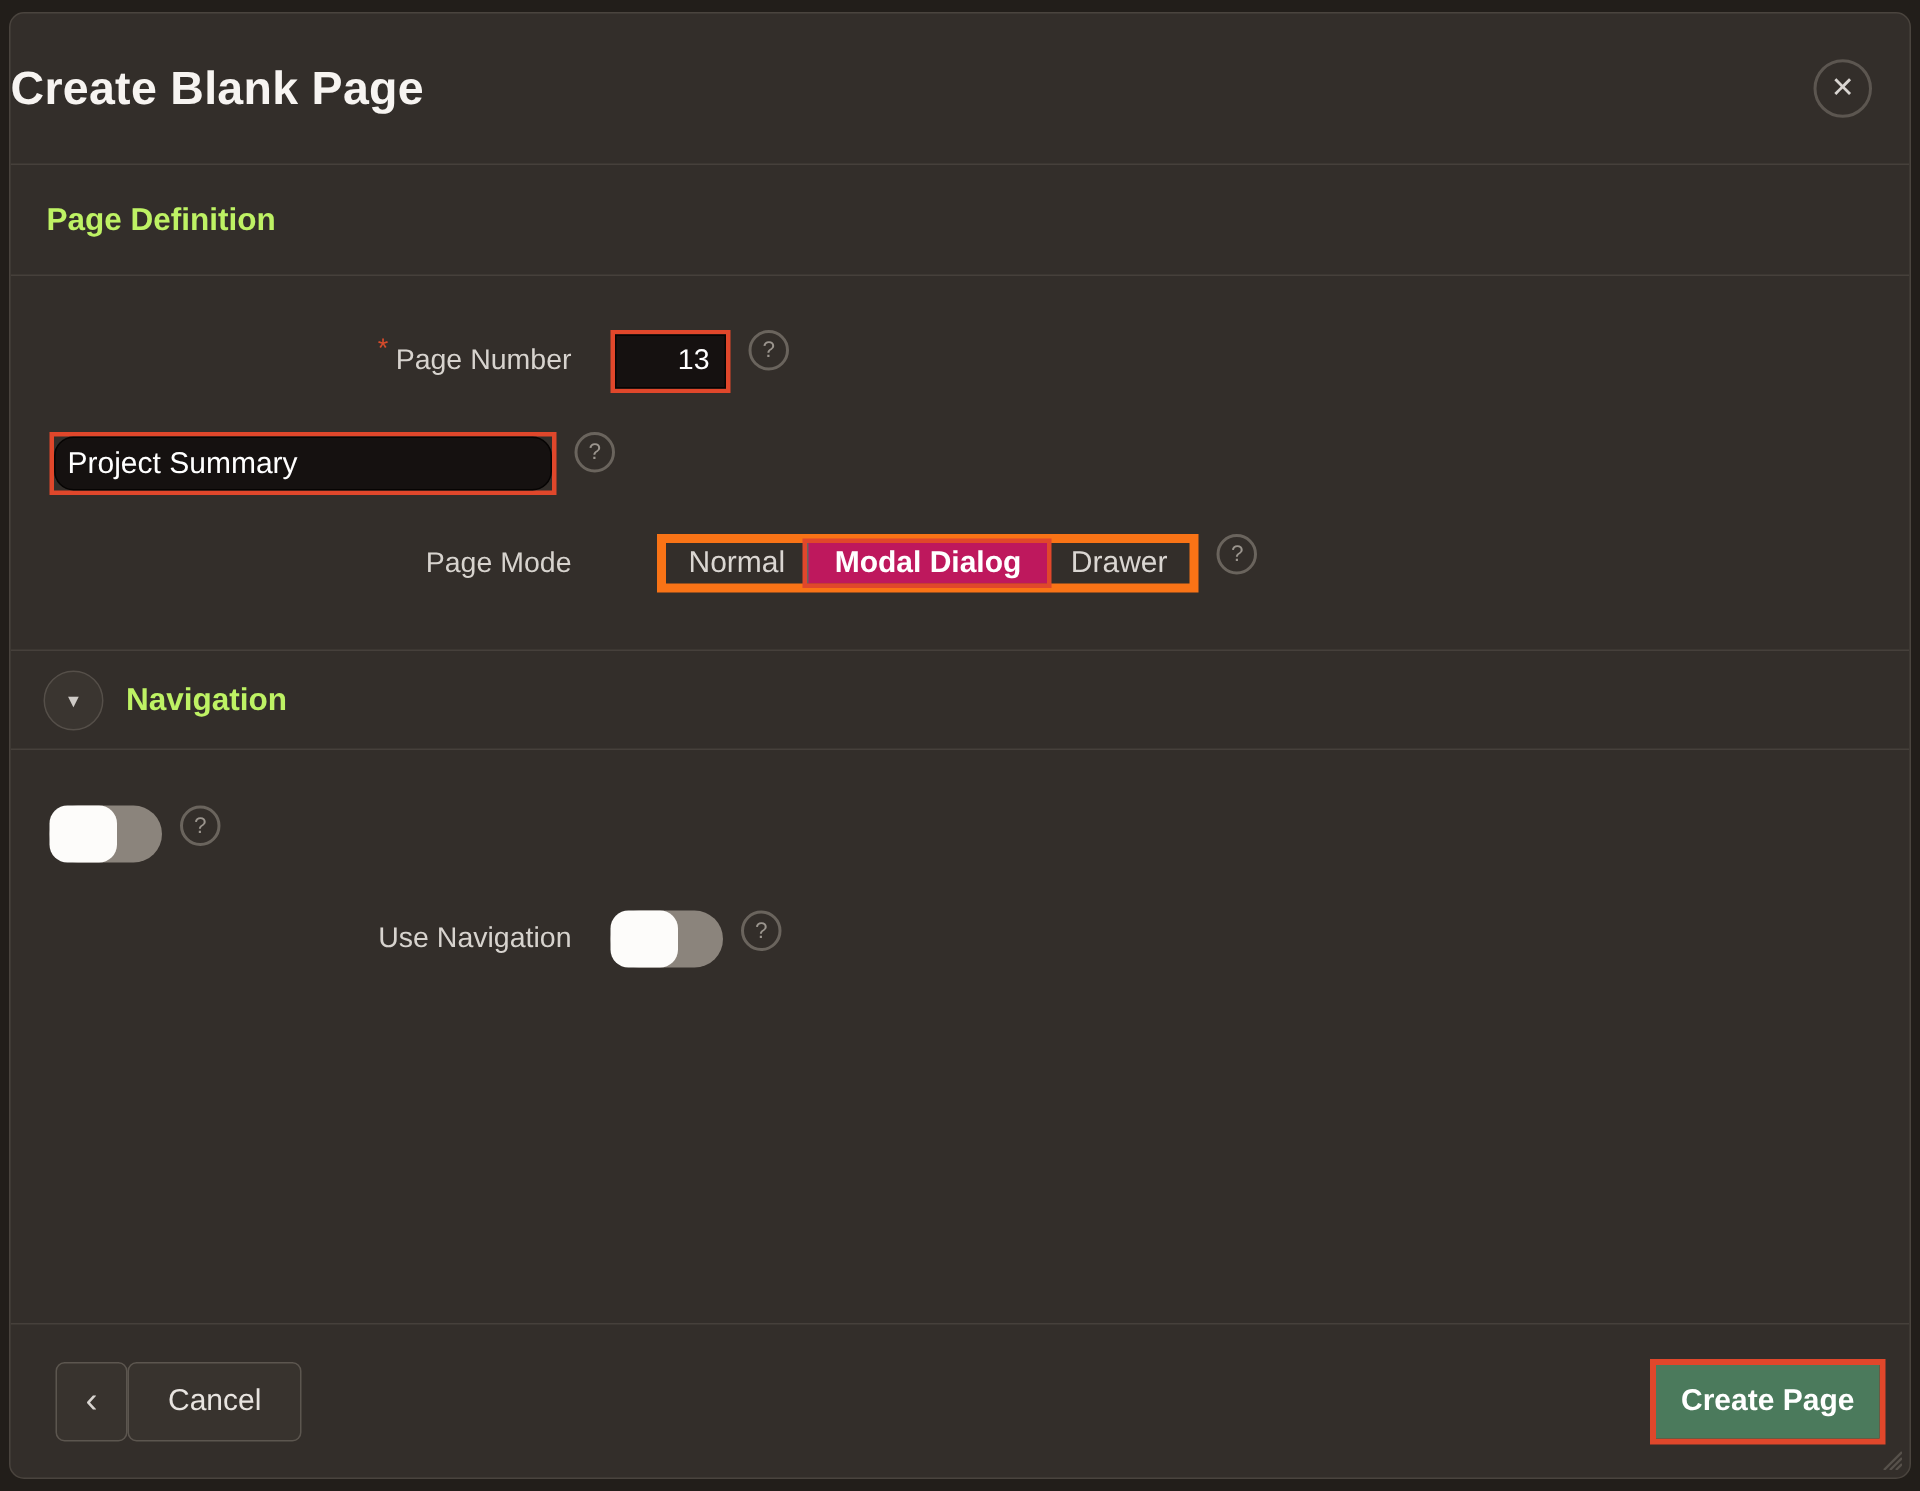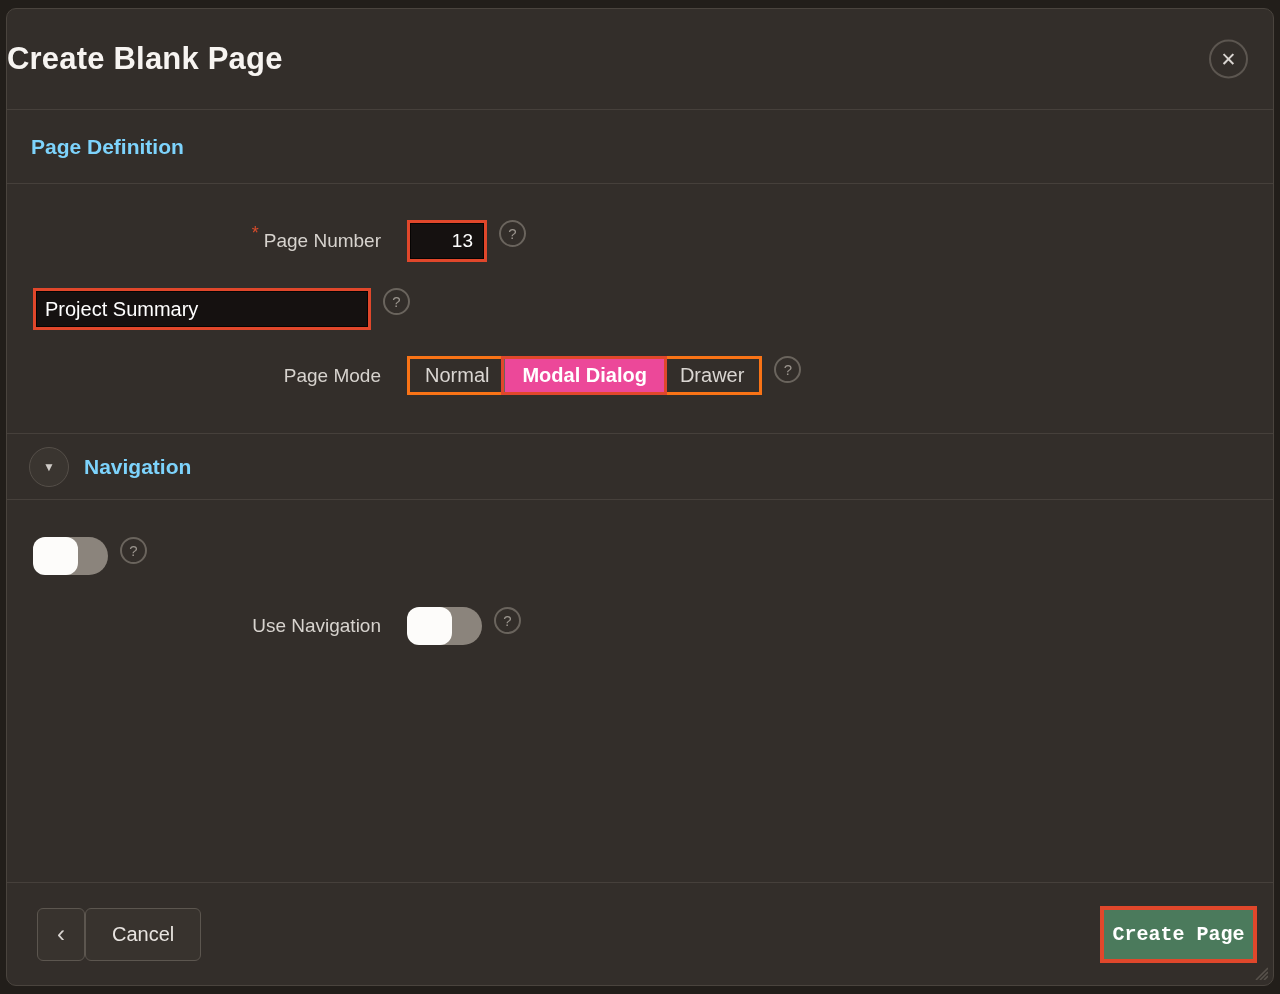--- a/index.html
+++ b/index.html
@@ -63,21 +63,21 @@
     display: flex;
     align-items: center;
     padding: 0 24px;
     border-bottom: 1px solid #46403b;
   }
   .band-pd { height: 74px; }
   .band-nav { height: 67px; border-top: 1px solid #46403b; padding-left: 22px; }
   .section-title {
     font-size: 21px;
     font-weight: bold;
-    color: #7dd3fc;
+    color: #bef264;
     text-align: center;
   }
   .collapse-btn {
     width: 40px; height: 40px;
     border-radius: 50%;
     border: 1px solid #554f49;
     background: #3a3530;
     color: #cfcbc7;
     font-size: 12px;
     display: flex;
@@ -120,54 +120,55 @@
   .text-input {
     background: #151110;
     border: 1px solid #060403;
     color: #ffffff;
     font-family: "Liberation Sans", sans-serif;
     font-size: 19px;
     height: 36px;
     outline: none;
   }
   .input-number { width: 74px; text-align: right; padding-right: 10px; }
-  .input-name { width: 332px; text-align: left; padding-left: 8px; font-size: 20px; }
+  .input-name { width: 332px; text-align: left; padding-left: 8px; font-size: 20px; border-radius: 13px; }
 
   .help-btn {
     width: 27px; height: 27px;
     border-radius: 50%;
     border: 2px solid #6a645d;
     background: transparent;
     color: #9b958e;
     font-size: 15px;
     line-height: 23px;
     text-align: center;
     cursor: pointer;
     flex: none;
   }
 
   
   .btn-group {
     display: flex;
-    border: 3px solid #f97316;
+    border: 6px solid #f97316;
     height: 39px;
+    margin-left: 31px;
   }
   .btn-group .opt {
     background: transparent;
     border: none;
     border-left: 1px solid #6b645d;
     color: #dad6d2;
     font-family: "Liberation Sans", sans-serif;
     font-size: 20px;
     padding: 0 15px;
     cursor: pointer;
   }
   .btn-group .opt:first-child { border-left: none; }
   .btn-group .opt.selected {
-    background: #ec4899;
+    background: #be185d;
     color: #ffffff;
     font-weight: bold;
     outline: 3px solid #e0472b;
     position: relative;
     z-index: 2;
     padding: 0 17px;
   }
 
   
   .toggle {
@@ -211,21 +212,21 @@
   .btn-cancel { padding: 0 26px; }
   .create-wrap {
     margin-left: auto;
     border: 4px solid #e0472b;
   }
   .btn-create {
     display: block;
     background: #4b7a5c;
     border: none;
     color: #ffffff;
-    font-family: Liberation Mono, monospace;
+    font-family: Liberation Sans, sans-serif;
     font-size: 20px;
     font-weight: bold;
     width: 149px;
     height: 49px;
     cursor: pointer;
   }
 
   .resize-grip {
     position: absolute;
     right: 5px; bottom: 5px;

